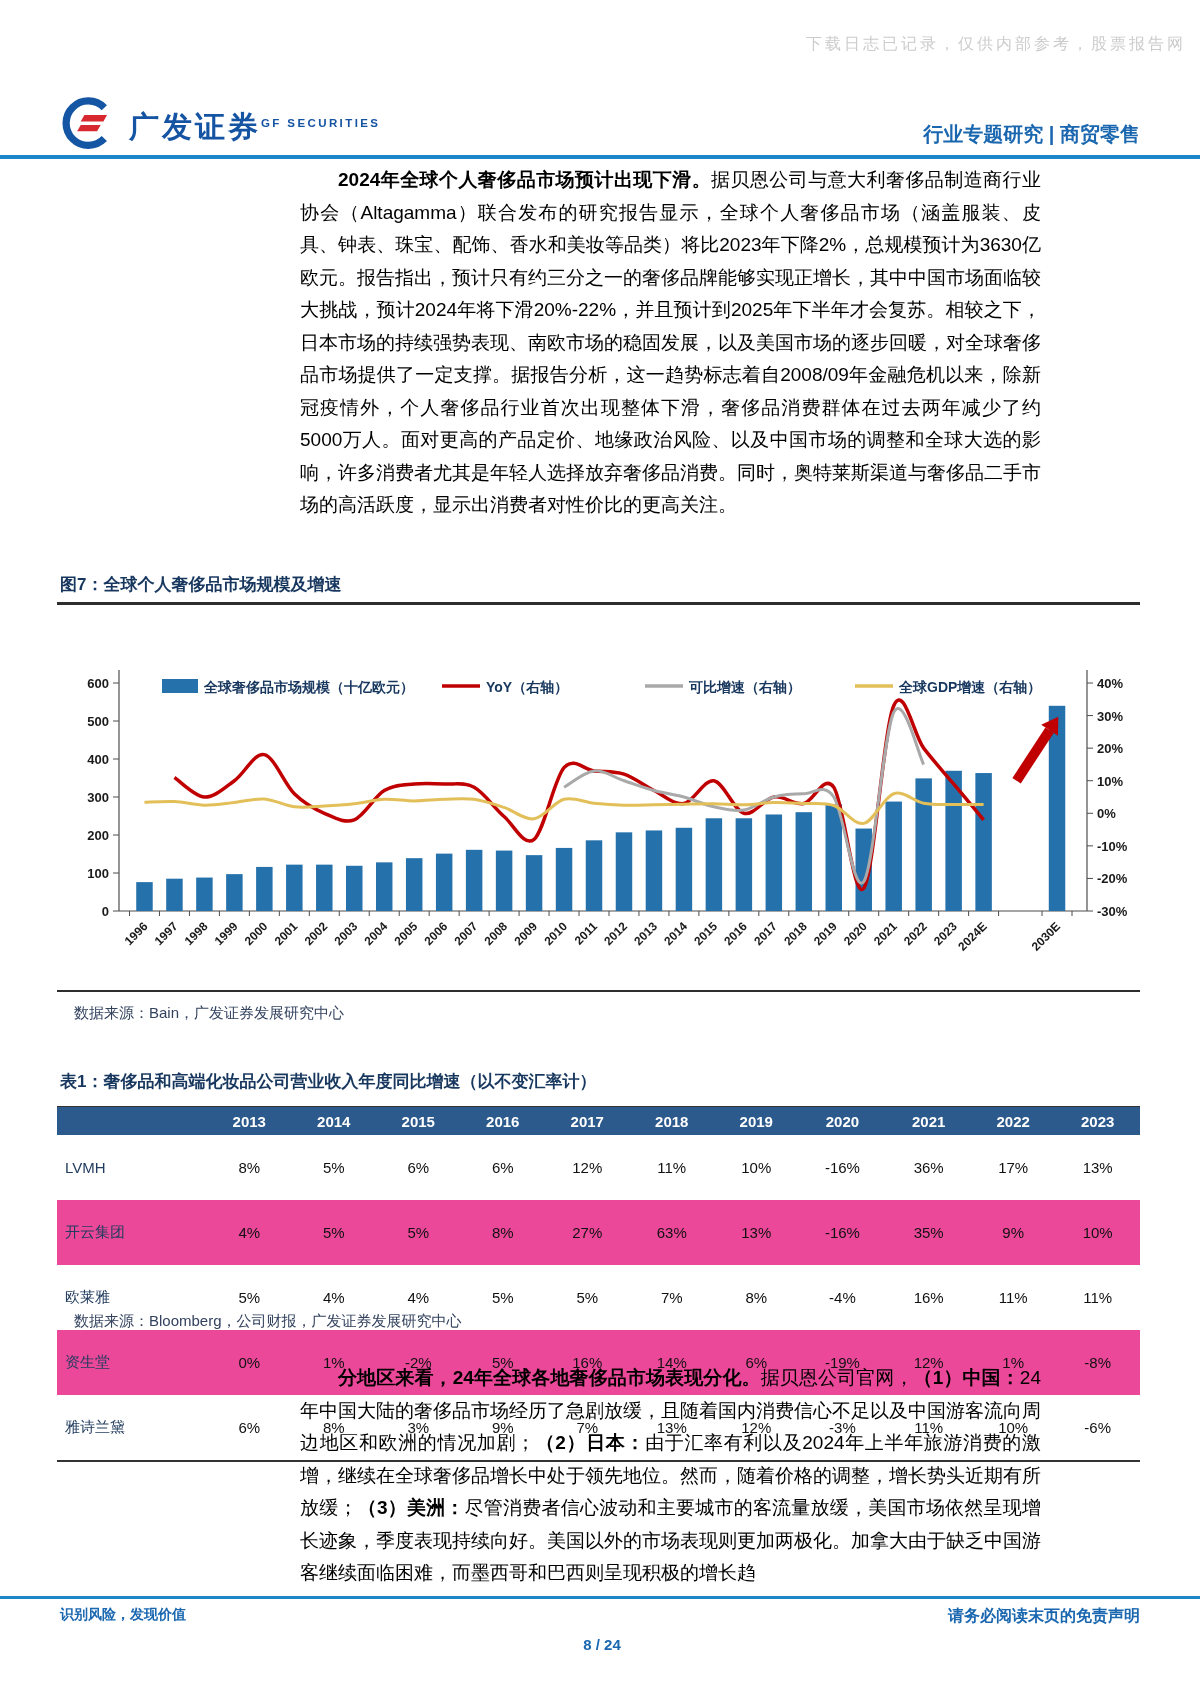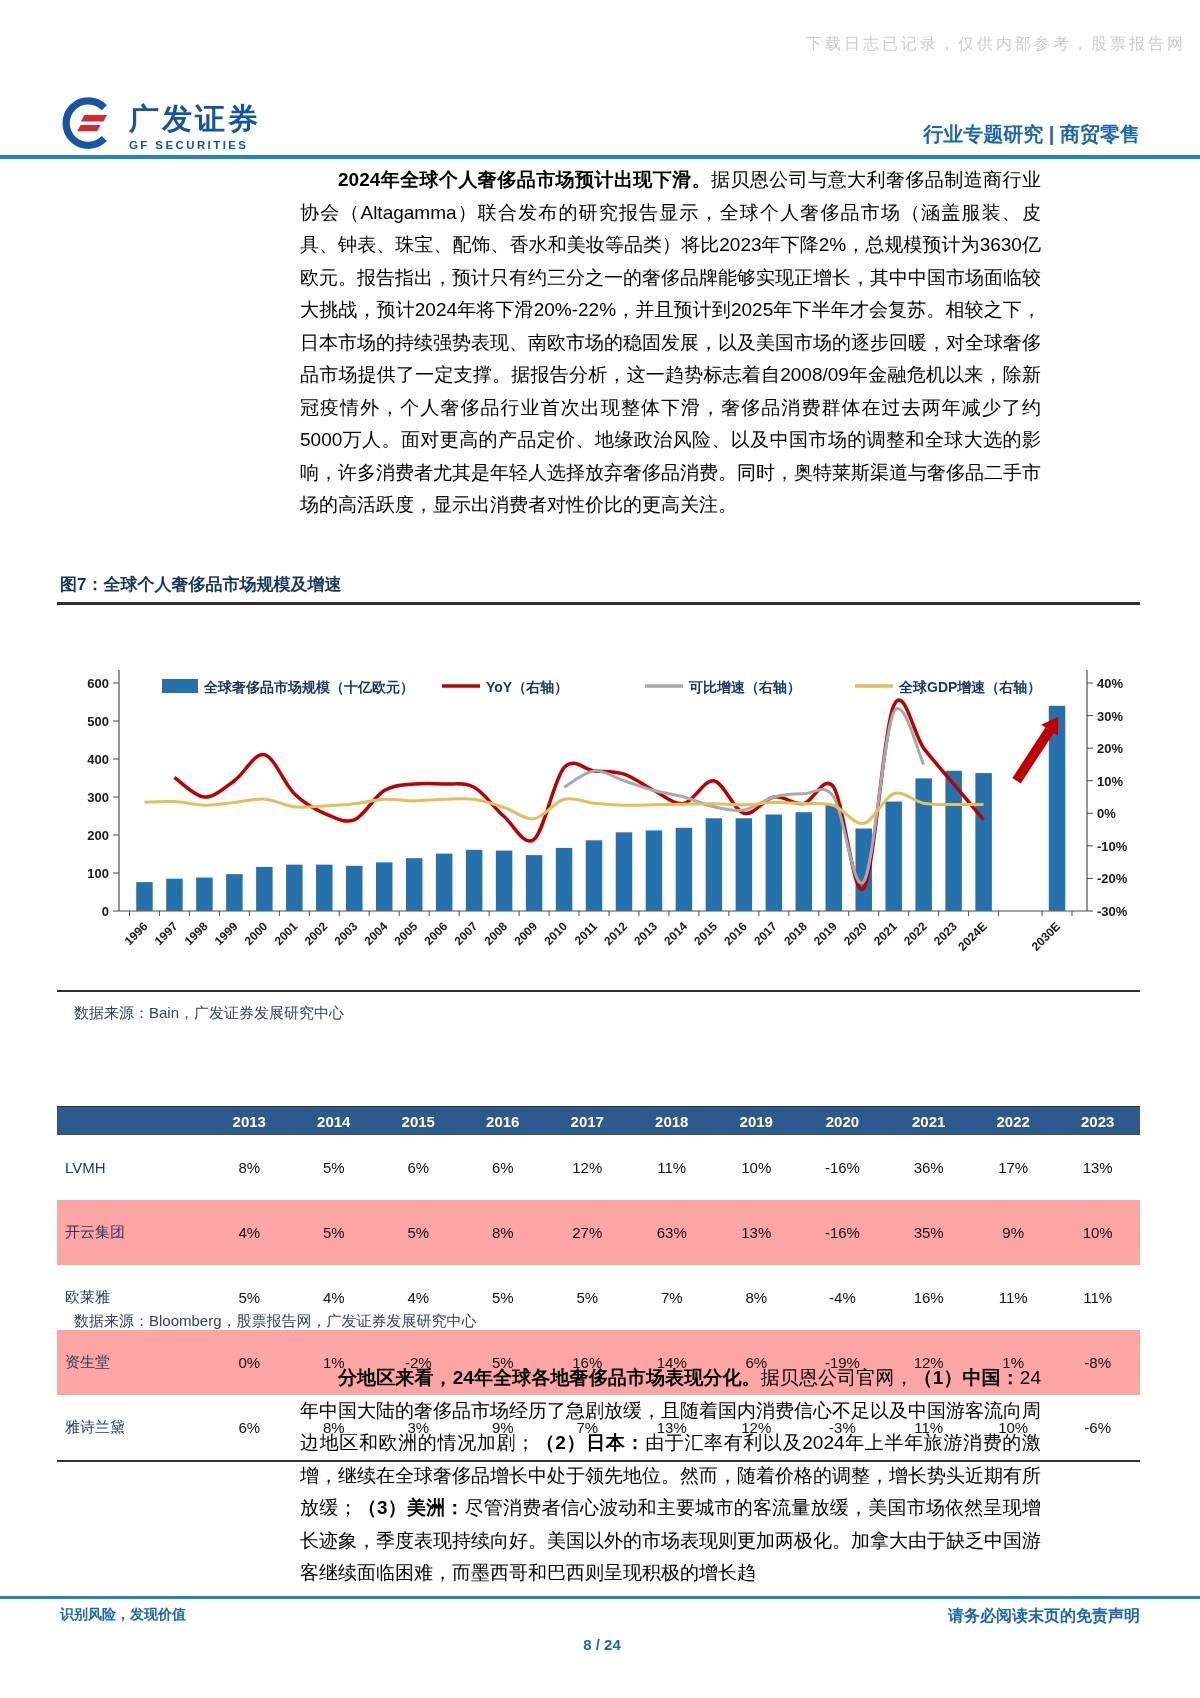--- a/index.html
+++ b/index.html
@@ -1,20 +1,20 @@
 <!DOCTYPE html>
 <html><head>
 <meta charset="utf-8">
 <style>
   html,body{margin:0;padding:0;background:#ffffff;}
   .page{position:relative;width:1200px;height:1698px;background:#fff;overflow:hidden;
         font-family:"Liberation Sans","DejaVu Sans",sans-serif;color:#000;margin-top:24px;}
   .watermark{position:absolute;top:10px;right:14px;color:#cccccc;font-size:16px;letter-spacing:3px;}
   .brand{position:absolute;left:57px;top:72px;display:flex;align-items:center;gap:10px;}
-  .brand-text{display:flex;flex-direction:column;}
+  .brand-text{display:flex;flex-direction:row;}
   .brand-cn{font-size:30px;font-weight:bold;color:#1553a3;letter-spacing:3px;line-height:1;}
   .brand-en{font-size:11.5px;font-weight:bold;color:#1553a3;letter-spacing:2.4px;margin-top:5px;}
   .header-right{position:absolute;right:60px;top:97px;font-size:20px;font-weight:bold;color:#1a67b0;}
   .header-rule{position:absolute;left:0;top:131px;width:1200px;height:4px;background:#1d86c8;}
   .para{position:absolute;left:300px;width:741px;font-size:19px;line-height:32.5px;
         text-align:justify;text-indent:2em;color:#000;}
   #para1{top:140px;}
   #para2{top:1338px;}
   .sec-title{position:absolute;left:60px;font-size:17px;font-weight:bold;color:#17375e;}
   #fig-title{top:549px;}
@@ -23,21 +23,21 @@
   #fig-rule-top{top:578px;height:3px;}
   #fig-rule-bottom{top:966px;height:2px;}
   #chart-wrap{position:absolute;left:57px;top:584px;width:1083px;height:380px;}
   .source{position:absolute;left:74px;font-size:15px;color:#33425f;text-align:center;}
   #fig-source{top:980px;}
   #tbl-source{top:1288px;}
   #table1{position:absolute;left:57px;top:1082px;width:1083px;border-collapse:collapse;
           border-top:1px solid #333;border-bottom:2px solid #333;font-size:15px;}
   #table1 th{background:#2d5a8c;color:#fff;font-weight:bold;height:28px;text-align:center;padding:0 4px;}
   #table1 td{height:33px;text-align:center;color:#111;padding:16px 4px;}
-  #table1 tr.alt{background:#fca5a5;}
+  #table1 tr.alt{background:#ec4899;}
   #table1 .name-col{text-align:left;padding-left:8px;width:138px;color:#223c5f;}
   .footer-rule{position:absolute;left:0;top:1572px;width:1200px;height:3px;background:#1d86c8;}
   .footer-left{position:absolute;left:60px;top:1582px;font-size:14px;font-weight:bold;color:#1a67b0;}
   .footer-right{position:absolute;right:60px;top:1582px;font-size:16px;font-weight:bold;color:#1a67b0;}
   .page-num{position:absolute;left:2px;top:1612px;width:1200px;text-align:center;
             font-size:15px;font-weight:bold;color:#1a67b0;}
   svg text{font-family:"Liberation Sans","DejaVu Sans",sans-serif;}
   .tick{font-size:13px;font-weight:bold;fill:#1a1a1a;}
   .xlab{font-size:12px;font-weight:bold;fill:#1a1a1a;}
   .legend-label{font-size:14px;font-weight:bold;fill:#17375e;}
@@ -221,20 +221,21 @@
         <g>
           <line x1="959.5727554179568" y1="172.71428571428572" x2="992.5727554179568" y2="122.22857142857143" stroke="#c00000" stroke-width="10"></line>
           <polygon points="1001.3269072484788,108.83585603070796 1000.9432025416215,127.69991632264765 984.2023082942922,116.7572265344952" fill="#c00000"></polygon>
         </g>
       </svg>
   </div>
 
   <div class="rule-dark" id="fig-rule-bottom"></div>
   <div class="source" id="fig-source">数据来源：Bain，广发证券发展研究中心</div>
 
+  <div class="sec-title" id="tbl-title">表1：奢侈品和高端化妆品公司营业收入年度同比增速（以不变汇率计）</div>
   <table id="table1">
     <thead>
       <tr>
           <th class="name-col"></th>
           <th>2013</th>
           <th>2014</th>
           <th>2015</th>
           <th>2016</th>
           <th>2017</th>
           <th>2018</th>
@@ -311,21 +312,21 @@
           <td>7%</td>
           <td>13%</td>
           <td>12%</td>
           <td>-3%</td>
           <td>11%</td>
           <td>10%</td>
           <td>-6%</td>
         </tr>
       </tbody>
   </table>
-  <div class="source" id="tbl-source">数据来源：Bloomberg，股票报告网，广发证券发展研究中心</div>
+  <div class="source" id="tbl-source">数据来源：Bloomberg，公司财报，广发证券发展研究中心</div>
 
   <div class="para" id="para2"><span style="font-weight: bold;">分地区来看，24年全球各地奢侈品市场表现分化。</span><span>据贝恩公司官网，</span><span style="font-weight: bold;">（1）中国：</span><span>24年中国大陆的奢侈品市场经历了急剧放缓，且随着国内消费信心不足以及中国游客流向周边地区和欧洲的情况加剧；</span><span style="font-weight: bold;">（2）日本：</span><span>由于汇率有利以及2024年上半年旅游消费的激增，继续在全球奢侈品增长中处于领先地位。然而，随着价格的调整，增长势头近期有所放缓；</span><span style="font-weight: bold;">（3）美洲：</span><span>尽管消费者信心波动和主要城市的客流量放缓，美国市场依然呈现增长迹象，季度表现持续向好。美国以外的市场表现则更加两极化。加拿大由于缺乏中国游客继续面临困难，而墨西哥和巴西则呈现积极的增长趋</span></div>
 
   <div class="footer-rule"></div>
   <div class="footer-left">识别风险，发现价值</div>
   <div class="footer-right">请务必阅读末页的免责声明</div>
   <div class="page-num">8 / 24</div>
 
 </div>
 

